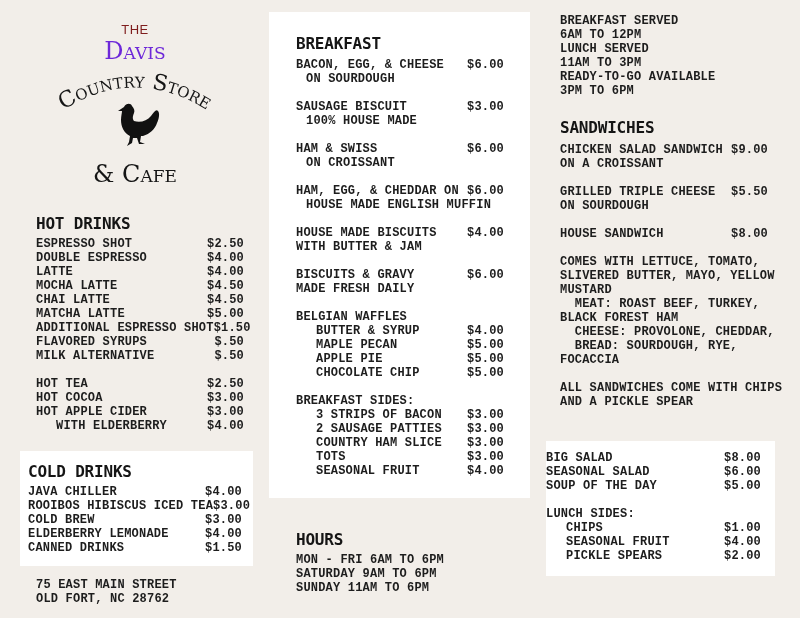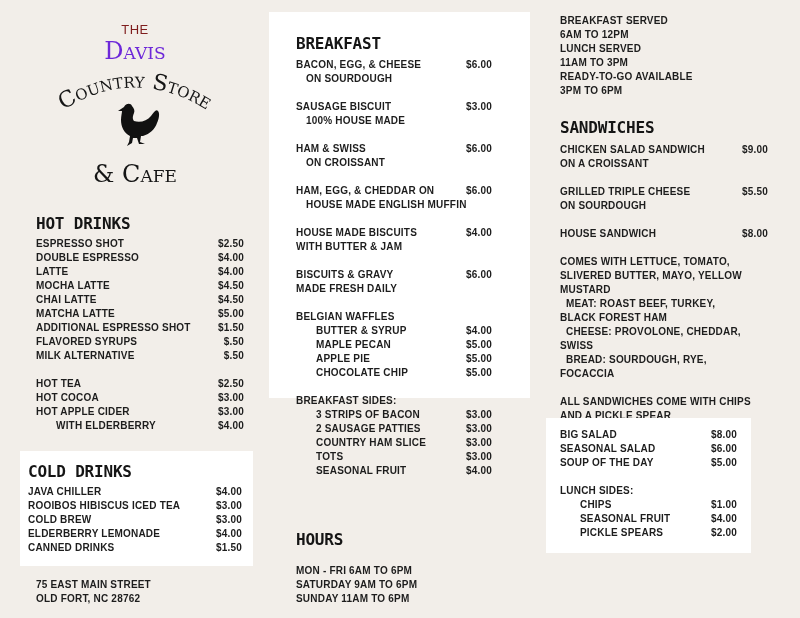--- a/index.html
+++ b/index.html
@@ -3,45 +3,45 @@
 <meta charset="utf-8">
 <style>
   * { margin:0; padding:0; box-sizing:border-box; }
   html, body { width:800px; height:618px; overflow:hidden; }
   body {
     background:#f2eee9;
     position:relative;
     font-family:"DejaVu Sans Mono", "Liberation Mono", monospace;
     color:#1d1d1d;
   }
-  .mono { font-family:Liberation Sans, sans-serif; font-size:10px; font-weight:bold; letter-spacing:0.2px; }
+  .mono { font-family:Liberation Mono, monospace; font-size:12px; font-weight:bold; letter-spacing:0.2px; }
   .panel { position:absolute; background:#ffffff; }
   .h2 { font-family:"DejaVu Sans Mono", "Liberation Mono", monospace; font-size:16px; font-weight:bold; letter-spacing:-0.2px; color:#151515; }
   .row { display:flex; justify-content:space-between; height:14px; line-height:14px; white-space:pre; }
   .row .price { text-align:right; }
   .line { height:14px; line-height:14px; white-space:pre; }
   .gap { height:14px; }
   .indent1 { padding-left:10px; }
   .indent2 { padding-left:20px; }
 
   
   #logo { position:absolute; left:30px; top:15px; width:210px; height:185px; }
   #logo .the { position:absolute; left:0; width:210px; top:7px; text-align:center; font-family:"Liberation Sans", sans-serif; font-size:13px; color:#7f1d1d; letter-spacing:0.5px; }
   #logo .davis { position:absolute; left:0; width:210px; top:22px; text-align:center; font-family:"DejaVu Serif", serif; font-size:24px; color:#6d28d9; font-variant:small-caps; }
   #logo svg { position:absolute; left:0; top:40px; }
   #logo .cafe { position:absolute; left:0; width:210px; top:145px; text-align:center; font-family:"DejaVu Serif", serif; font-size:24px; color:#151515; font-variant:small-caps; }
 
   #hot-drinks { position:absolute; left:36px; top:214px; width:208px; }
   #cold-drinks { left:20px; top:451px; width:233px; height:115px; padding:11px 11px 0 8px; }
   #address { position:absolute; left:36px; top:578px; }
-  #breakfast { left:269px; top:12px; width:261px; height:386px; padding:22px 38px 0 27px; }
+  #breakfast { left:269px; top:12px; width:261px; height:486px; padding:22px 26px 0 27px; }
   #hours { position:absolute; left:296px; top:530px; }
   #right-top { position:absolute; left:560px; top:14px; width:210px; }
   #sandwiches { position:absolute; left:560px; top:118px; width:208px; }
-  #salads { left:546px; top:418px; width:205px; height:135px; padding:10px 14px 0 14px; }
+  #salads { left:546px; top:441px; width:229px; height:135px; padding:10px 14px 0 0; }
 </style>
 </head>
 <body>
 
 <div id="logo">
   <div class="the">THE</div>
   <div class="davis">Davis</div>
   <svg width="210" height="110" viewBox="0 0 210 110">
     <defs>
       <path id="arc" d="M 12 70 Q 105 -5 198 70" fill="none"></path>
@@ -122,21 +122,21 @@
     <div class="line">BREAKFAST SIDES:</div>
     <div class="row"><span class="indent2">3 STRIPS OF BACON</span><span class="price">$3.00</span></div>
     <div class="row"><span class="indent2">2 SAUSAGE PATTIES</span><span class="price">$3.00</span></div>
     <div class="row"><span class="indent2">COUNTRY HAM SLICE</span><span class="price">$3.00</span></div>
     <div class="row"><span class="indent2">TOTS</span><span class="price">$3.00</span></div>
     <div class="row"><span class="indent2">SEASONAL FRUIT</span><span class="price">$4.00</span></div>
   </div>
 </div>
 
 <div id="hours">
-  <div class="h2" style="margin-bottom:15px;">HOURS</div>
+  <div class="h2" style="margin-bottom:4px;">HOURS</div>
   <div class="mono">
     <div class="line">MON - FRI 6AM TO 6PM</div>
     <div class="line">SATURDAY 9AM TO 6PM</div>
     <div class="line">SUNDAY 11AM TO 6PM</div>
   </div>
 </div>
 
 <div id="right-top" class="mono">
   <div class="line">BREAKFAST SERVED</div>
   <div class="line">6AM TO 12PM</div>
@@ -156,21 +156,20 @@
     <div class="line">ON SOURDOUGH</div>
     <div class="gap"></div>
     <div class="row"><span>HOUSE SANDWICH</span><span class="price">$8.00</span></div>
     <div class="gap"></div>
     <div class="line">COMES WITH LETTUCE, TOMATO,</div>
     <div class="line">SLIVERED BUTTER, MAYO, YELLOW</div>
     <div class="line">MUSTARD</div>
     <div class="line">  MEAT: ROAST BEEF, TURKEY,</div>
     <div class="line">BLACK FOREST HAM</div>
     <div class="line">  CHEESE: PROVOLONE, CHEDDAR,</div>
-    <div class="line">SWISS</div>
     <div class="line">  BREAD: SOURDOUGH, RYE,</div>
     <div class="line">FOCACCIA</div>
     <div class="gap"></div>
     <div class="line">ALL SANDWICHES COME WITH CHIPS</div>
     <div class="line">AND A PICKLE SPEAR</div>
   </div>
 </div>
 
 <div id="salads" class="panel">
   <div class="mono">

